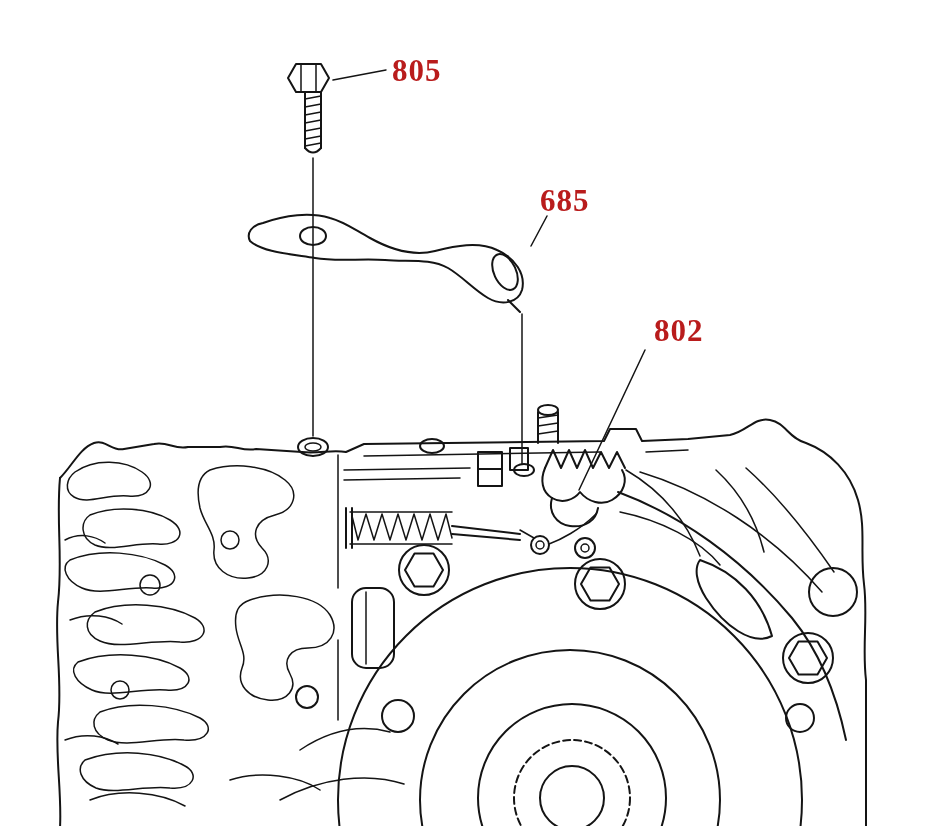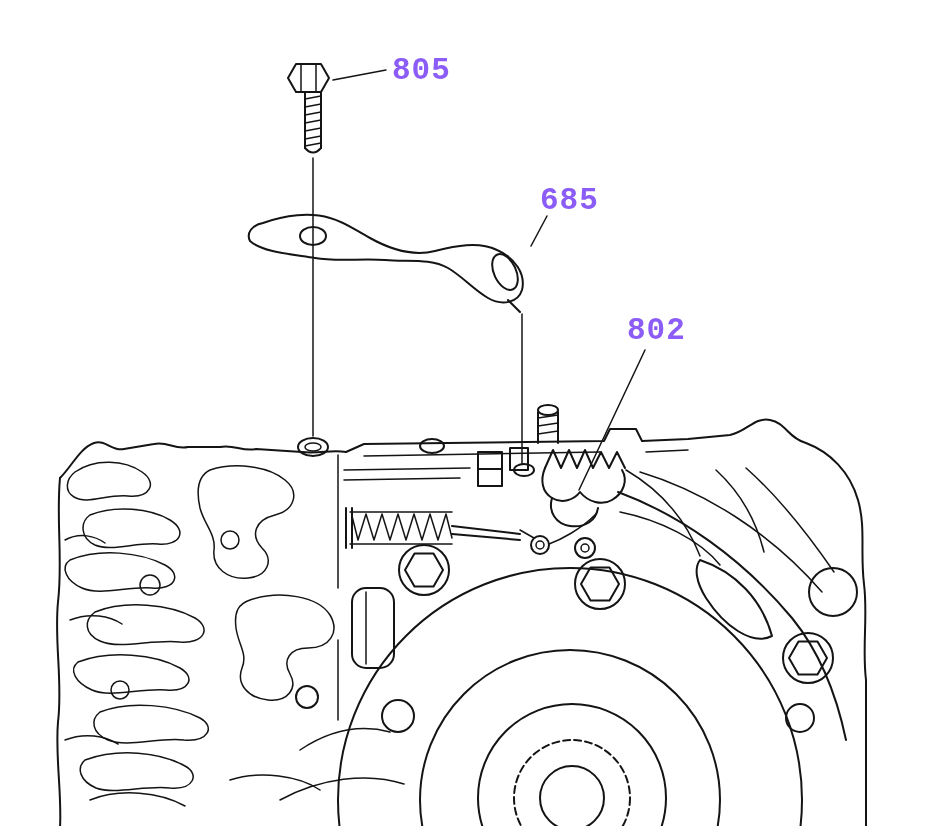--- a/index.html
+++ b/index.html
@@ -6,24 +6,24 @@
   .stage{
     position:relative;
     width:928px;height:826px;
     background:#ffffff;
     overflow:hidden;
     font-family:"Liberation Sans",sans-serif;
   }
   .stage svg{position:absolute;left:0;top:0;}
   .callout{
     position:absolute;
-    font-family:Liberation Mono, monospace;
+    font-family:Liberation Serif, serif;
     font-weight:700;
     font-size:31px;
-    color:#8b5cf6;
+    color:#b91c1c;
     letter-spacing:1px;
     line-height:1;
     user-select:none;
   }
   .lineart{stroke:#141414;fill:none;stroke-width:2;stroke-linecap:round;stroke-linejoin:round;}
   .fine{stroke-width:1.5;}
 </style>
 </head>
 <body>
 
@@ -173,15 +173,15 @@
 
       <path class="fine" d="M300,750 C330,730 360,724 390,732 M280,800 C320,778 368,772 404,784"></path>
       <path class="fine" d="M620,512 C660,520 700,540 720,565"></path>
     </g>
   </svg>
 
   <div class="callout" style="left:392px;top:55px">805</div>
 
   <div class="callout" style="left:540px;top:185px">685</div>
 
-  <div class="callout" style="left:627px;top:315px">802</div>
+  <div class="callout" style="left:654px;top:315px">802</div>
 
 </div>
 
 </body></html>

